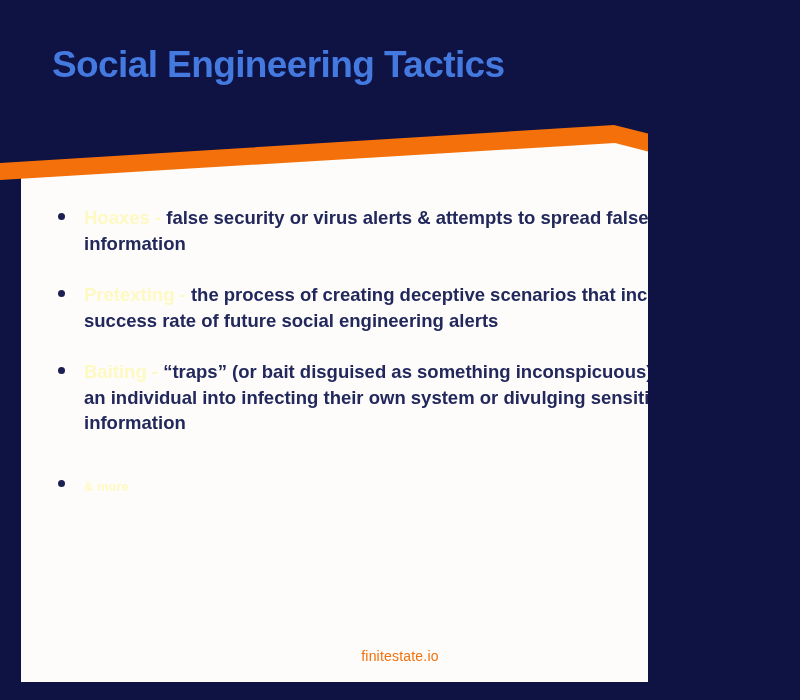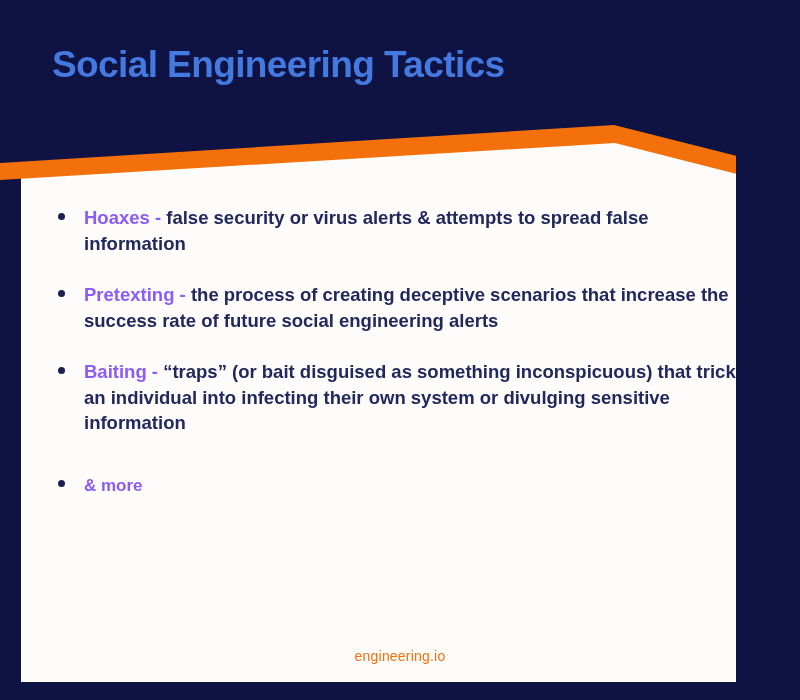--- a/index.html
+++ b/index.html
@@ -8,21 +8,21 @@
   }
   body {
     width: 800px;
     height: 700px;
     background: #0f1344;
     font-family: "Liberation Sans", sans-serif;
     overflow: hidden;
   }
   #slide {
     position: relative;
-    width: 736px;
+    width: 648px;
     height: 700px;
     background: #0f1344;
     overflow: hidden;
   }
 
   
   #title {
     position: absolute;
     left: 52px;
     top: 44px;
@@ -78,34 +78,34 @@
     position: absolute;
     left: 6px;
     top: 8px;
     width: 7px;
     height: 7px;
     border-radius: 50%;
     background: #1b2050;
   }
   .bullet-term {
     font-weight: bold;
-    color: #8b5cf6;
+    color: #fef9c3;
   }
   .bullet-desc {
     font-weight: bold;
     color: #22285c;
   }
 
   
   #bullet-more {
     margin-top: 36px;
   }
   #bullet-more .bullet-term {
     font-weight: bold;
-    font-size: 17px;
+    font-size: 13px;
   }
 
   
   #footer {
     position: absolute;
     left: 0;
     top: 648px;
     width: 800px;
     text-align: center;
     color: #f4700a;
@@ -148,15 +148,15 @@
       <span class="bullet-term">Baiting -</span><span class="bullet-desc">  “traps” (or bait disguised as something inconspicuous) that trick an individual into infecting their own system or divulging sensitive information</span>
     </div>
 
     <div class="bullet-row" id="bullet-more">
       <span class="bullet-dot"></span>
       <span class="bullet-term">&amp; more</span><span class="bullet-desc"></span>
     </div>
 
   </div>
 
-  <div id="footer">engineering.io</div>
+  <div id="footer">finitestate.io</div>
 
 </div>
 
 </body></html>

